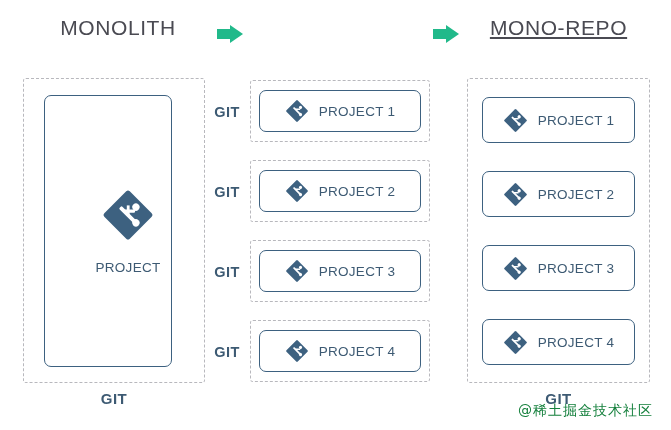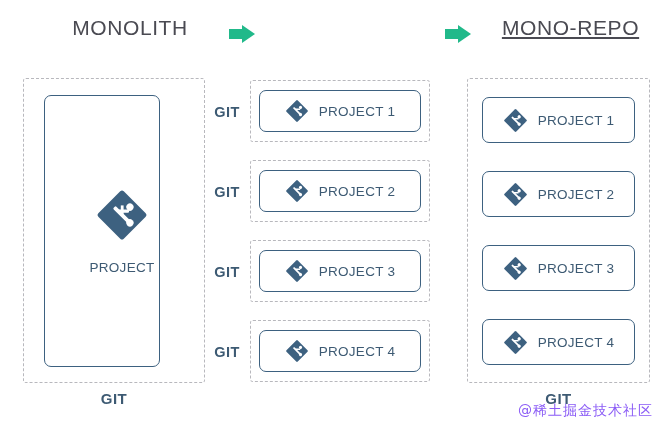--- a/index.html
+++ b/index.html
@@ -12,21 +12,21 @@
     height: 430px;
     position: relative;
     overflow: hidden;
     font-family: "Liberation Sans", sans-serif;
     -webkit-font-smoothing: antialiased;
   }
 
   
   .header-row {
     position: absolute;
-    left: 12px;
+    left: 0;
     top: 0;
     width: 620px;
     height: 62px;
   }
   .col-title {
     position: absolute;
     top: 16px;
     text-align: center;
     font-size: 21px;
     letter-spacing: 0.6px;
@@ -104,21 +104,21 @@
   
   #monolith-outer {
     left: 23px;
     top: 78px;
     width: 182px;
     height: 305px;
   }
   #monolith-card {
     left: 44px;
     top: 95px;
-    width: 116px;
+    width: 128px;
     height: 272px;
     flex-direction: column;
     padding-left: 40px;
   }
   #monolith-card .git-mark { margin-bottom: 18px; }
 
   .git-caption {
     position: absolute;
     font-size: 15px;
     font-weight: bold;
@@ -175,21 +175,21 @@
     height: 46px;
   }
   .mono-card .git-mark { margin-right: 10px; }
 
   
   #watermark {
     position: absolute;
     left: 518px;
     top: 402px;
     font-size: 14px;
-    color: #8b5cf6;
+    color: #15803d;
     letter-spacing: 1px;
     white-space: nowrap;
     font-family: "DejaVu Sans", sans-serif;
   }
 </style>
 </head>
 <body>
 
 <div class="header-row">
 

